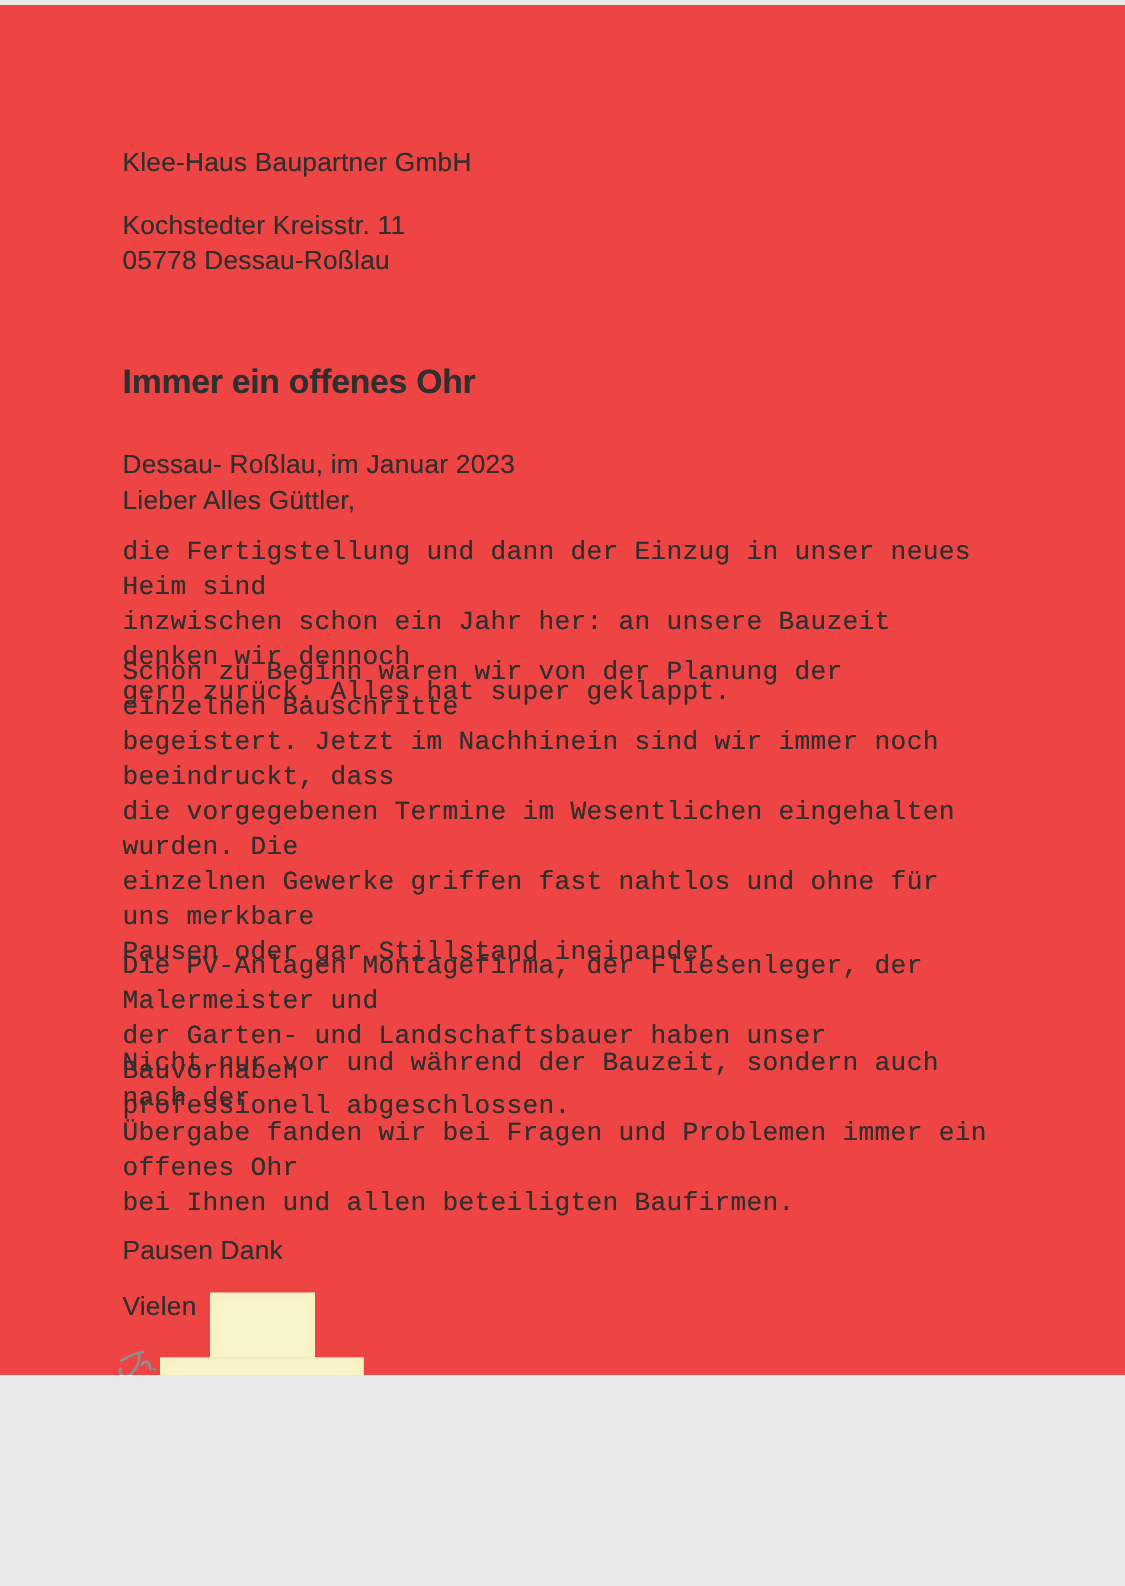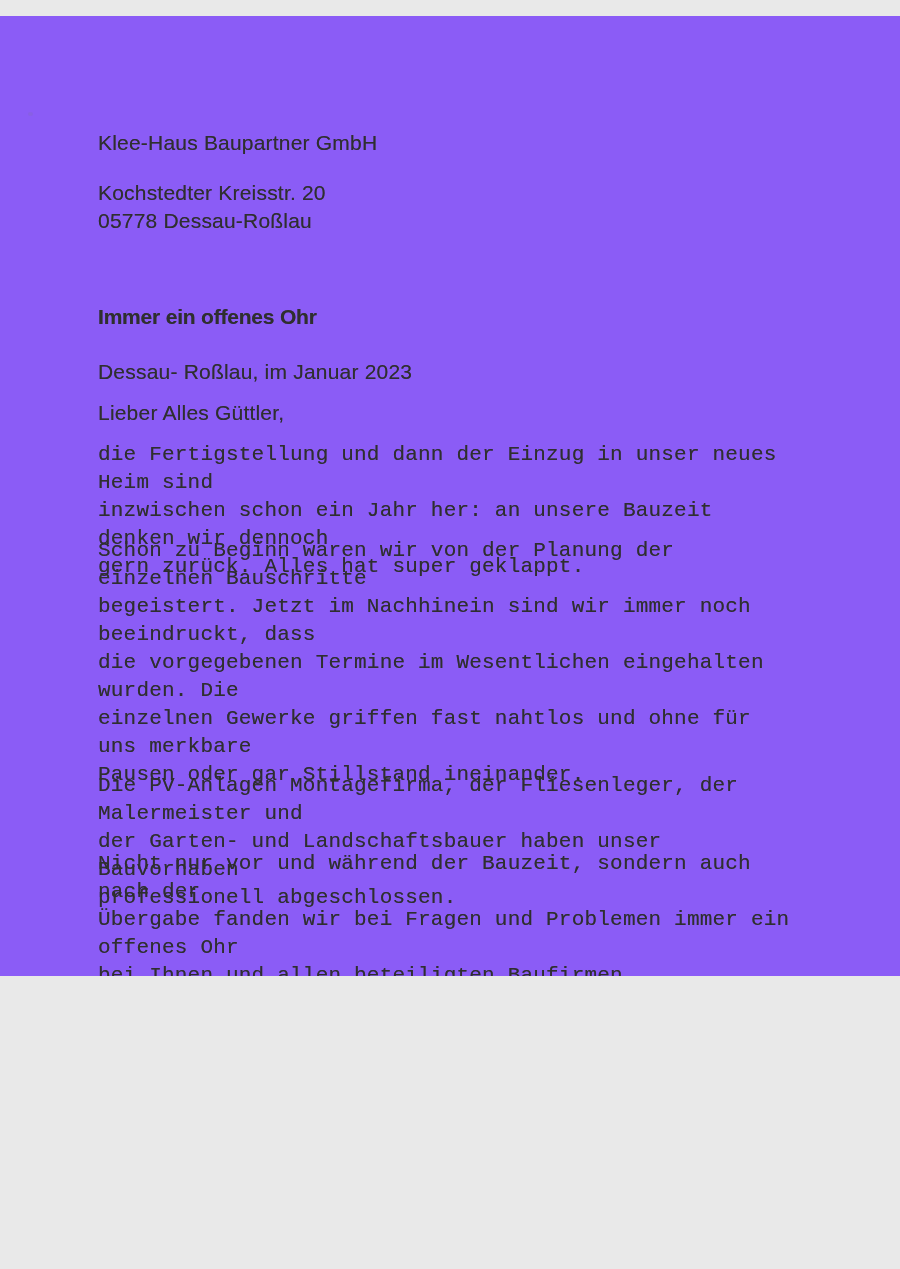--- a/index.html
+++ b/index.html
@@ -1,37 +1,37 @@
 <!DOCTYPE html>
 <html lang="de"><head>
 <meta charset="utf-8">
 <title>Scanned Letter</title>
 <style>
   html,body{margin:0;padding:0;background:#e9e9e9;}
   .page{
     position:relative;
-    width:900px;height:960px;
-    margin:16px auto;
-    background:#8b5cf6;
+    width:900px;height:1096px;
+    margin:4px auto;
+    background:#ef4444;
     overflow:hidden;
     font-family:"Liberation Sans","DejaVu Sans",sans-serif;
     color:#2f2f2f;
   }
   .txt{
     position:absolute;
     left:98px;
     font-size:21px;
     line-height:28px;
     letter-spacing:0.2px;
     white-space:nowrap;
     text-shadow:0 0 0.5px rgba(45,45,45,0.55);
   }
   .para{white-space:normal;width:700px;font-family:Liberation Mono, monospace;}
   .headline{
-    font-size:21px;
+    font-size:27px;
     font-weight:bold;
     line-height:32px;
     letter-spacing:-0.2px;
   }
   .redaction{
     position:absolute;
     background:#faf6cc;
     z-index:2;
   }
   .redaction.big{
@@ -51,26 +51,26 @@
     background:rgba(90,90,90,0.35);
   }
   .speck.faint{background:rgba(120,120,120,0.14);}
 </style>
 </head>
 <body>
 
 <div class="page">
 
   <div class="txt" style="top:113px">Klee-Haus Baupartner GmbH</div>
-  <div class="txt" style="top:163px">Kochstedter Kreisstr. 20</div>
+  <div class="txt" style="top:163px">Kochstedter Kreisstr. 11</div>
   <div class="txt" style="top:191px">05778 Dessau-Roßlau</div>
 
   <div class="txt headline" style="top:285px">Immer ein offenes Ohr</div>
 
-  <div class="txt" style="top:342px">Dessau- Roßlau, im Januar 2023</div>
+  <div class="txt" style="top:354px">Dessau- Roßlau, im Januar 2023</div>
 
   <div class="txt" style="top:383px">Lieber Alles Güttler,</div>
 
   <div class="txt para" style="top:425px">die Fertigstellung und dann der Einzug in unser neues Heim sind<br>inzwischen schon ein Jahr her: an unsere Bauzeit denken wir dennoch<br>gern zurück. Alles hat super geklappt.</div>
   <div class="txt para" style="top:521px">Schon zu Beginn waren wir von der Planung der einzelnen Bauschritte<br>begeistert. Jetzt im Nachhinein sind wir immer noch beeindruckt, dass<br>die vorgegebenen Termine im Wesentlichen eingehalten wurden. Die<br>einzelnen Gewerke griffen fast nahtlos und ohne für uns merkbare<br>Pausen oder gar Stillstand ineinander.</div>
   <div class="txt para" style="top:756px">Die PV-Anlagen Montagefirma, der Fliesenleger, der Malermeister und<br>der Garten- und Landschaftsbauer haben unser Bauvorhaben<br>professionell abgeschlossen.</div>
   <div class="txt para" style="top:834px">Nicht nur vor und während der Bauzeit, sondern auch nach der<br>Übergabe fanden wir bei Fragen und Problemen immer ein offenes Ohr<br>bei Ihnen und allen beteiligten Baufirmen.</div>
 
   <div class="txt" style="top:983px">Pausen Dank</div>
   <div class="txt" style="top:1028px">Vielen</div>

